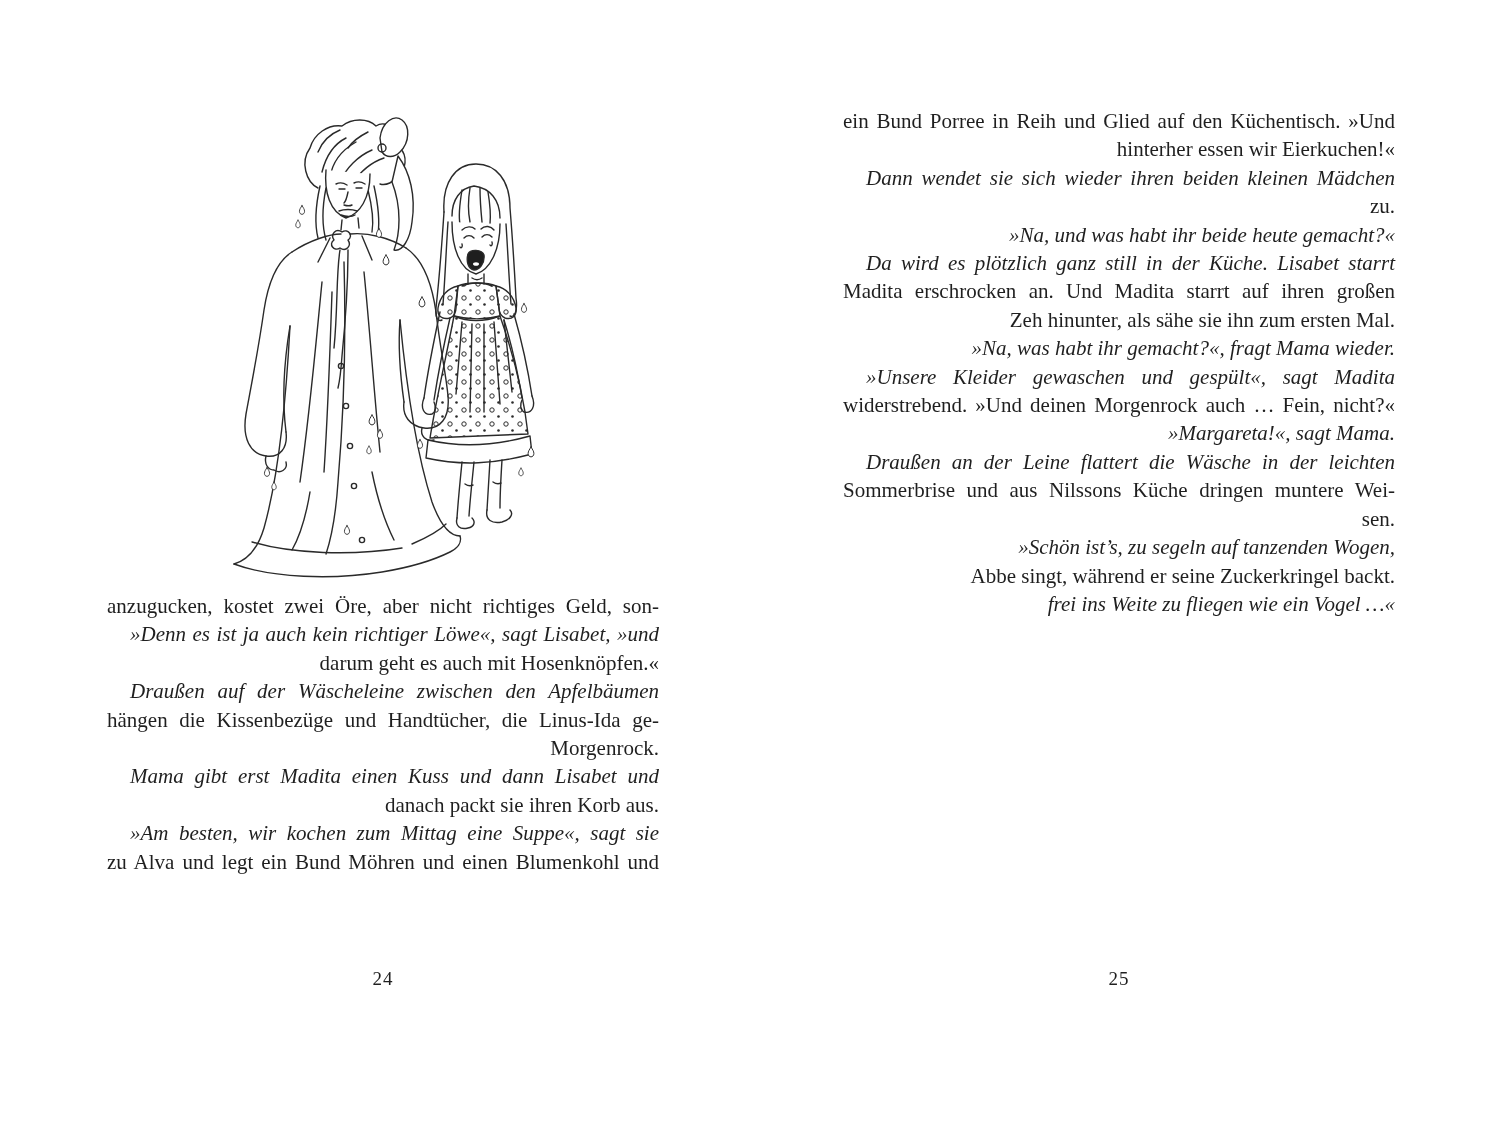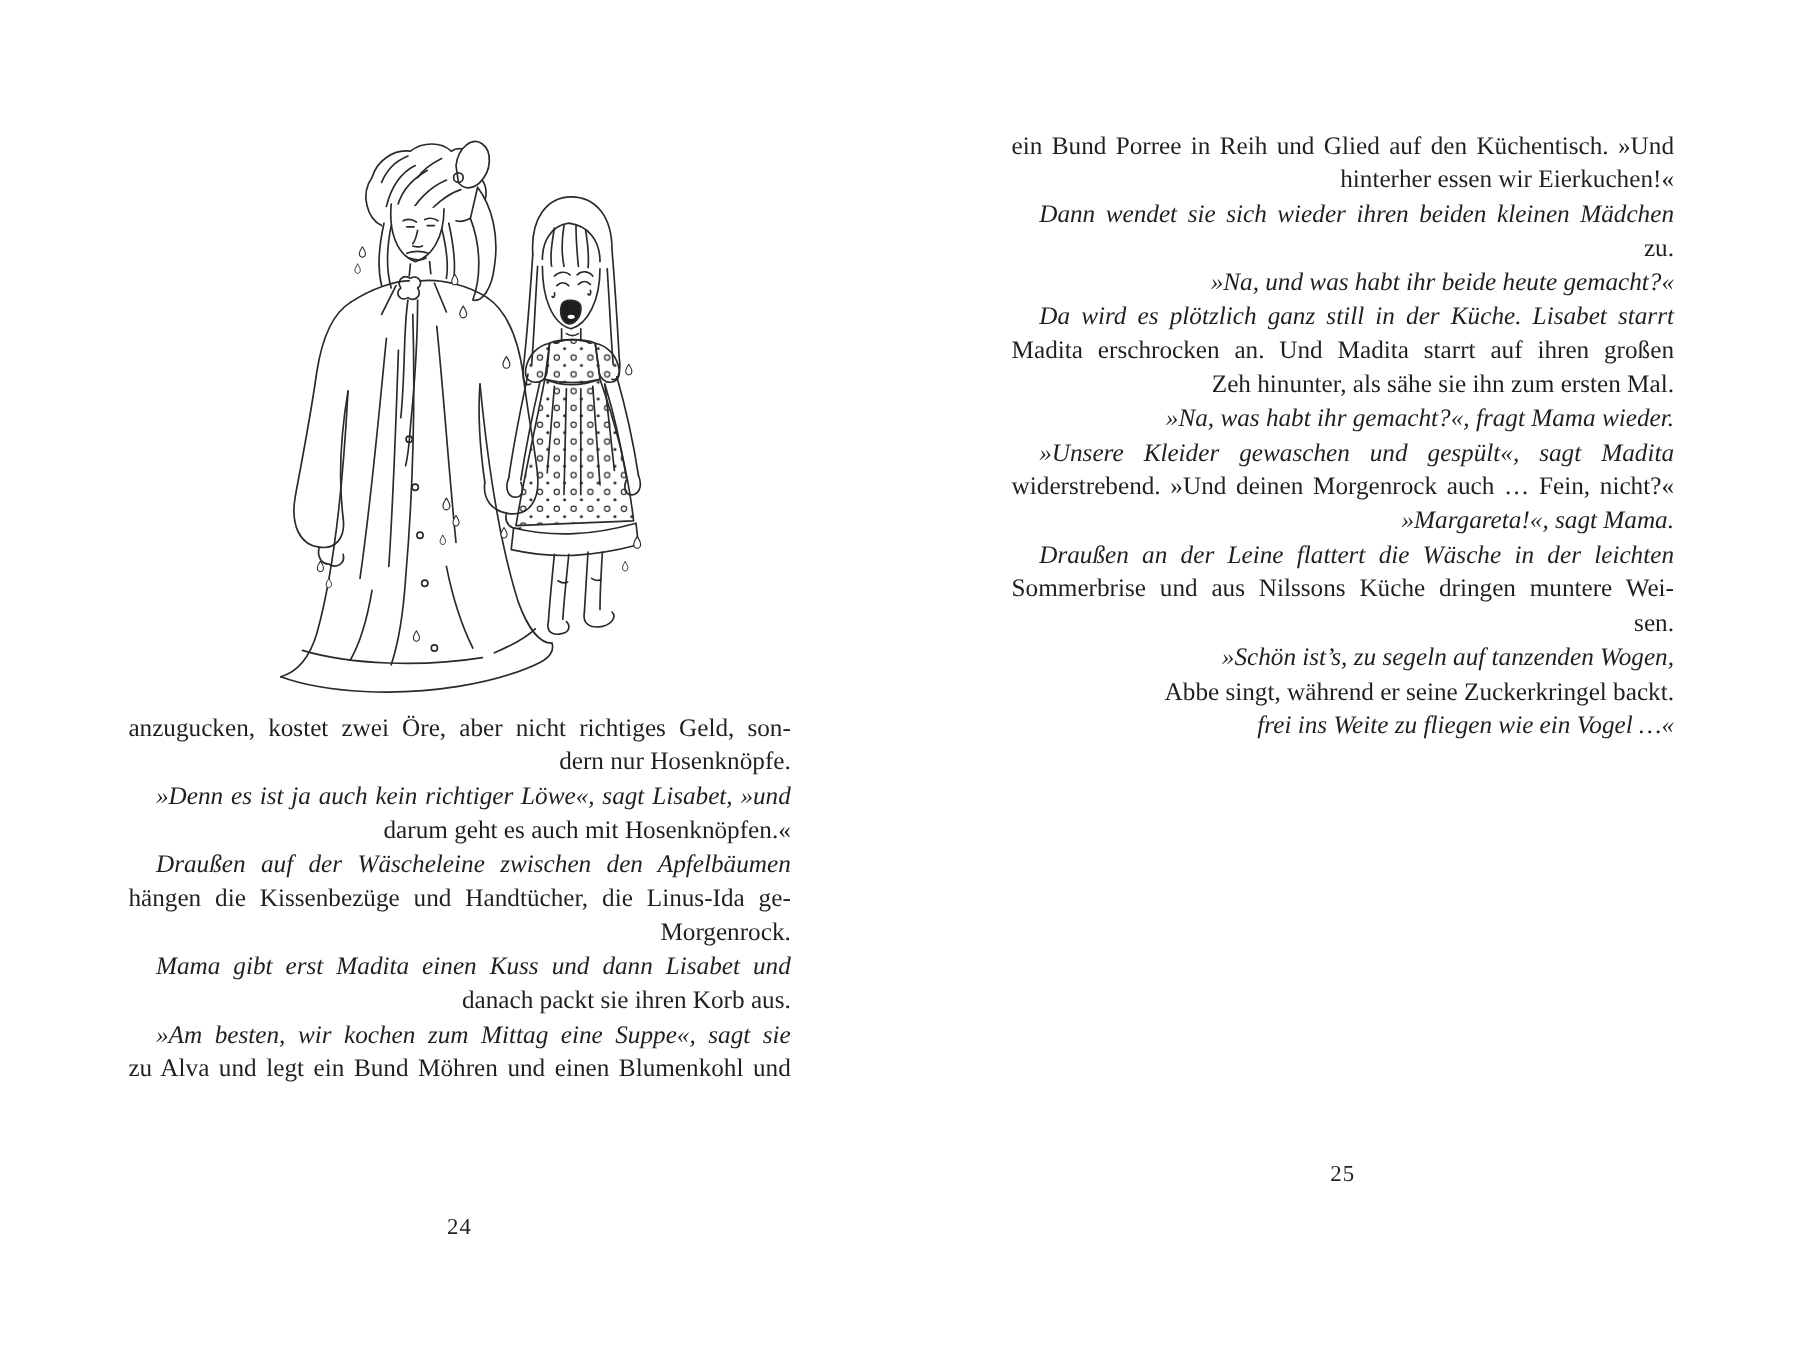--- a/index.html
+++ b/index.html
@@ -21,21 +21,21 @@
   .textcol.right-text{left:93px;top:107px;} 
 
   .line{text-align:right;}
   .line.j{text-align:justify;text-align-last:justify;}
   .line.ind{text-indent:23px;font-style:italic;}
 
   .pagenum{
     position:absolute;width:552px;text-align:center;
     font-size:19px;letter-spacing:1px;top:968px;
   }
-  .pagenum.left-num{left:107px;margin-top:44px;}
+  .pagenum.left-num{left:107px;}
   .pagenum.right-num{left:93px;}
 
   .illo{position:absolute;left:222px;top:112px;width:362px;height:468px;}
 </style>
 </head>
 <body>
 
 <section class="page left">
 
   <svg class="illo" viewBox="0 0 362 468" aria-hidden="true">
@@ -192,21 +192,20 @@
         <use href="#drop" transform="translate(302,196) scale(0.8)"></use>
         <use href="#drop" transform="translate(198,332) scale(0.8)"></use>
         <use href="#drop" transform="translate(309,340) scale(0.9)"></use>
         <use href="#drop" transform="translate(299,360) scale(0.7)"></use>
       </g>
     </g>
   </svg>
 
   <div class="textcol left-text">
       <div class="line j">anzugucken, kostet zwei Öre, aber nicht richtiges Geld, son-</div>
-      <div class="line">dern nur Hosenknöpfe.</div>
       <div class="line j ind">»Denn es ist ja auch kein richtiger Löwe«, sagt Lisabet, »und</div>
       <div class="line">darum geht es auch mit Hosenknöpfen.«</div>
       <div class="line j ind">Draußen auf der Wäscheleine zwischen den Apfelbäumen</div>
       <div class="line j">hängen die Kissenbezüge und Handtücher, die Linus-Ida ge-</div>
       <div class="line">Morgenrock.</div>
       <div class="line j ind">Mama gibt erst Madita einen Kuss und dann Lisabet und</div>
       <div class="line">danach packt sie ihren Korb aus.</div>
       <div class="line j ind">»Am besten, wir kochen zum Mittag eine Suppe«, sagt sie</div>
       <div class="line j">zu Alva und legt ein Bund Möhren und einen Blumenkohl und</div>
     </div>

